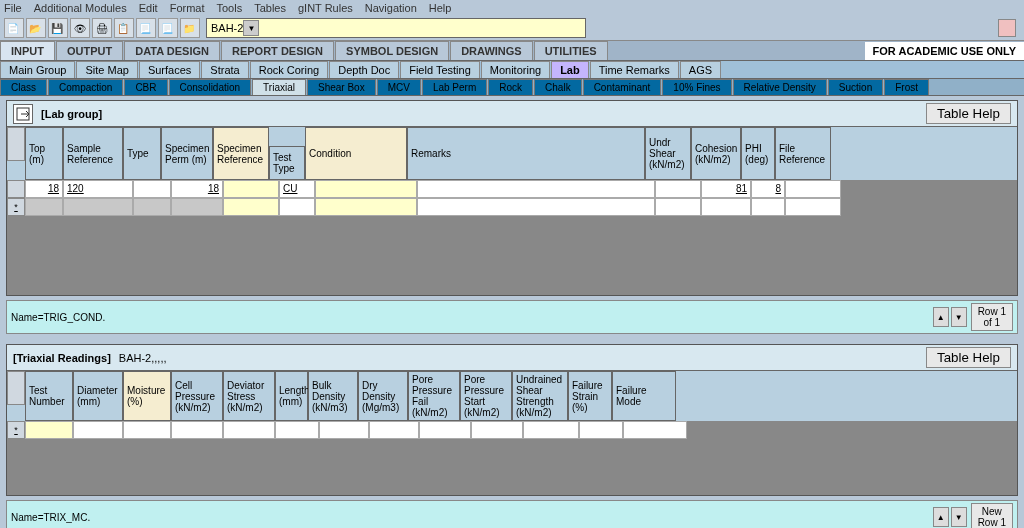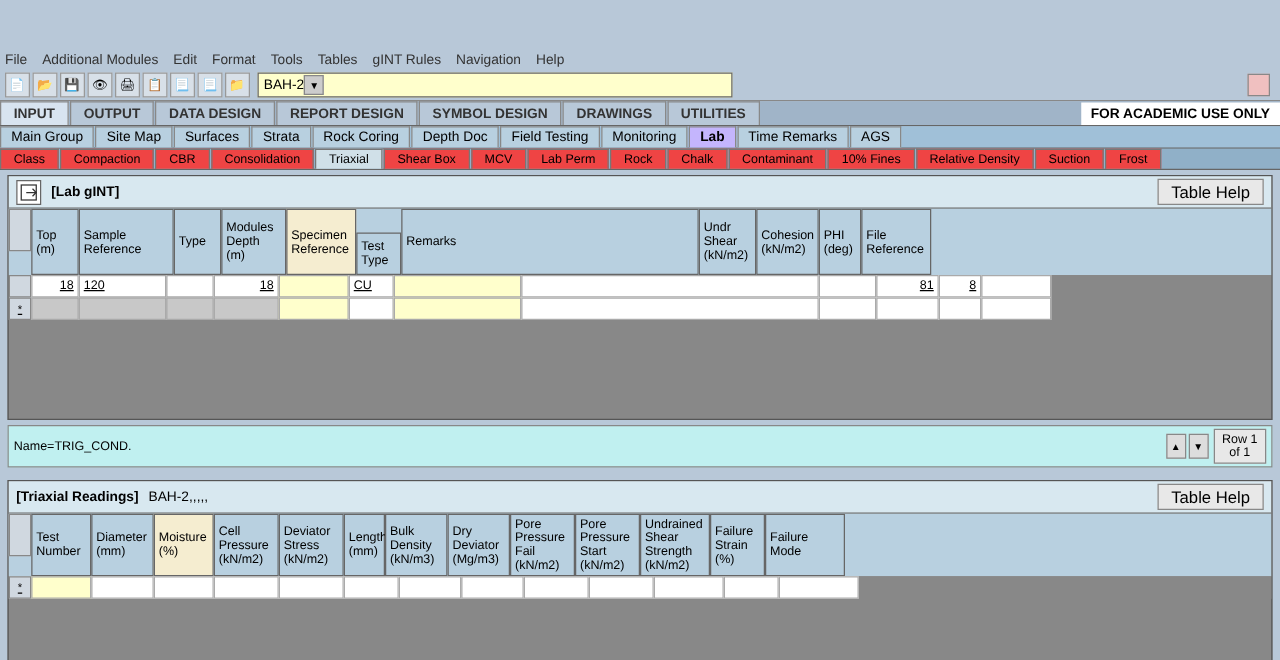--- a/index.html
+++ b/index.html
@@ -1,20 +1,20 @@
 <!DOCTYPE html>
 <html><head>
 <meta charset="utf-8">
 <style>
 * { box-sizing: border-box; margin: 0; padding: 0; }
 body { font-family: Tahoma, Arial, sans-serif; font-size: 11px; background: #b8c8d8; width: 1024px; height: 528px; overflow: hidden; }
 
 
 .menubar { background: #b8c8d8; padding: 2px 4px; display: flex; gap: 12px; color: #333; }
-.menubar span { cursor: default; margin-top: 40px; }
+.menubar span { cursor: default; }
 
 
 .toolbar { background: #b8c8d8; padding: 2px 4px; display: flex; align-items: center; gap: 2px; border-bottom: 1px solid #888; }
 .tb-btn { width: 20px; height: 20px; border: 1px solid #999; background: #d8e0e8; display: inline-flex; align-items: center; justify-content: center; font-size: 10px; }
 .dropdown { margin-left: 4px; background: #ffffcc; border: 1px solid #666; height: 20px; width: 380px; display: flex; align-items: center; padding: 0 4px; }
 .dropdown .arrow { width: 16px; height: 16px; background: #ccc; border: 1px solid #888; display: flex; align-items: center; justify-content: center; font-size: 8px; }
 
 
 .main-tabs { display: flex; background: #a0b4c8; border-bottom: 1px solid #666; align-items: flex-end; }
 .main-tab { padding: 3px 10px; background: #b8c8d8; border: 1px solid #888; border-bottom: none; margin-right: 1px; cursor: default; font-weight: bold; color: #333; }
@@ -22,21 +22,21 @@
 .academic { margin-left: auto; font-weight: bold; padding: 3px 8px; background: #fff; color: #000; }
 .help-icon { width: 18px; height: 18px; background: #f0c0c0; border: 1px solid #888; margin-left: auto; margin-right: 4px; }
 
 
 .sec-tabs { display: flex; background: #a0c0d8; border-bottom: 1px solid #666; }
 .sec-tab { padding: 2px 8px; background: #b8d0e0; border: 1px solid #888; border-bottom: none; margin-right: 1px; }
 .sec-tab.active { background: #c4b5fd; font-weight: bold; }
 
 
 .ter-tabs { display: flex; background: #90b0c8; border-bottom: 1px solid #666; }
-.ter-tab { padding: 2px 10px; background: #ef4444; border: 1px solid #777; border-bottom: none; margin-right: 1px; font-size: 10px; }
+.ter-tab { padding: 2px 10px; background: #0369a1; border: 1px solid #777; border-bottom: none; margin-right: 1px; font-size: 10px; }
 .ter-tab.active { background: #d0e0e8; }
 
 
 .grid-panel { background: #888; margin: 4px 6px; border: 1px solid #555; }
 .grid-header { background: #d8e8f0; padding: 2px 6px; display: flex; align-items: center; gap: 8px; border-bottom: 1px solid #666; }
 .grid-header .icon { width: 20px; height: 20px; display: inline-flex; align-items: center; justify-content: center; border: 1px solid #666; background: #fff; }
 .grid-header .label { font-weight: bold; }
 .grid-header .help-btn { margin-left: auto; background: #e8e8e8; border: 1px solid #888; padding: 2px 10px; }
 
 
@@ -137,32 +137,33 @@
 </div>
 
 <div class="grid-panel upper-block">
   <div class="grid-header">
     <span class="icon">
       <svg width="16" height="16">
           <rect x="2" y="2" width="12" height="12" fill="none" stroke="#333"></rect>
           <path d="M6 8 L14 8 M11 5 L14 8 L11 11" fill="none" stroke="#333"></path>
         </svg>
     </span>
-    <span class="label">[Lab gINT]</span>
+    <span class="label">[Lab group]</span>
     <button class="help-btn">Table Help</button>
   </div>
   <div class="data-grid">
     <div class="grid-cols" id="upper-cols">
         <div class="row-handle" style="height: 34px;"></div>
         <div class="col-head" style="width: 38px;">Top (m)</div>
-        <div class="col-head" style="width: 76px;">Sample Reference</div>
+        <div class="col-head" style="width: 60px;">Sample Reference</div>
         <div class="col-head" style="width: 38px;">Type</div>
-        <div class="col-head" style="width: 52px;">Modules Depth (m)</div>
+        <div class="col-head" style="width: 52px;">Specimen Perm (m)</div>
         <div class="col-head cream" style="width: 56px;">Specimen Reference</div>
         <div class="col-head" style="width: 36px; margin-top: 19px;">Test Type</div>
+        <div class="col-head cream" style="width: 102px;">Condition</div>
         <div class="col-head" style="width: 238px;">Remarks</div>
         <div class="col-head" style="width: 46px;">Undr Shear (kN/m2)</div>
         <div class="col-head" style="width: 50px;">Cohesion (kN/m2)</div>
         <div class="col-head" style="width: 34px;">PHI (deg)</div>
         <div class="col-head" style="width: 56px;">File Reference</div>
       </div>
     <div class="grid-body" id="upper-rows" style="height:36px">
         <div class="grid-row">
           <div class="row-handle"></div>
           <div class="cell" style="width: 38px;">18</div>
@@ -214,21 +215,21 @@
   <div class="data-grid">
     <div class="grid-cols" id="lower-cols">
         <div class="row-handle" style="height: 34px;"></div>
         <div class="col-head" style="width: 48px;">Test Number</div>
         <div class="col-head" style="width: 50px;">Diameter (mm)</div>
         <div class="col-head cream" style="width: 48px;">Moisture (%)</div>
         <div class="col-head" style="width: 52px;">Cell Pressure (kN/m2)</div>
         <div class="col-head" style="width: 52px;">Deviator Stress (kN/m2)</div>
         <div class="col-head" style="width: 33px;">Length (mm)</div>
         <div class="col-head" style="width: 50px;">Bulk Density (kN/m3)</div>
-        <div class="col-head" style="width: 50px;">Dry Deviator (Mg/m3)</div>
+        <div class="col-head" style="width: 50px;">Dry Density (Mg/m3)</div>
         <div class="col-head" style="width: 52px;">Pore Pressure Fail (kN/m2)</div>
         <div class="col-head" style="width: 52px;">Pore Pressure Start (kN/m2)</div>
         <div class="col-head" style="width: 56px;">Undrained Shear Strength (kN/m2)</div>
         <div class="col-head" style="width: 44px;">Failure Strain (%)</div>
         <div class="col-head" style="width: 64px;">Failure Mode</div>
       </div>
     <div class="grid-body" id="lower-rows" style="height:18px">
         <div class="grid-row">
           <div class="row-handle">*</div>
           <div class="cell yellow" style="width: 48px;"></div>

